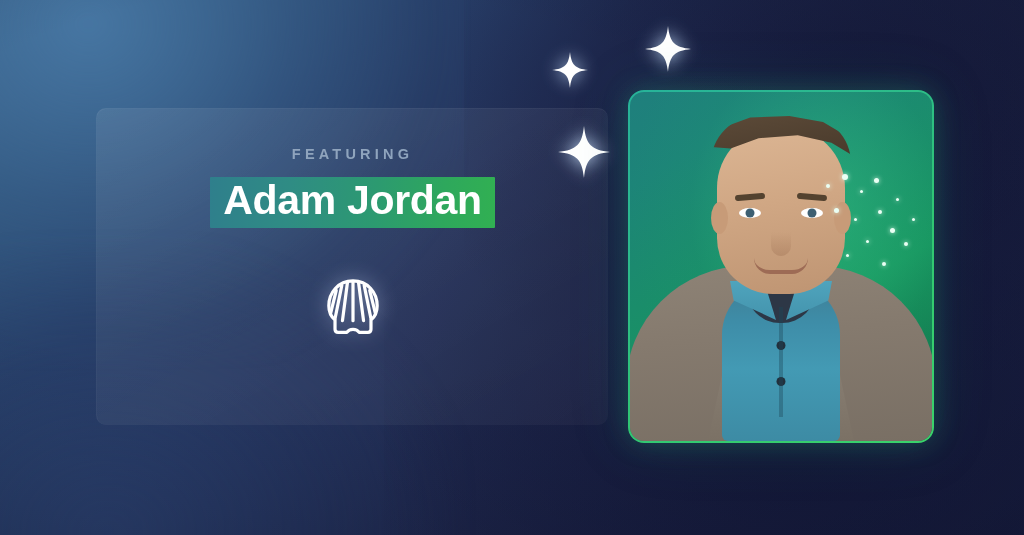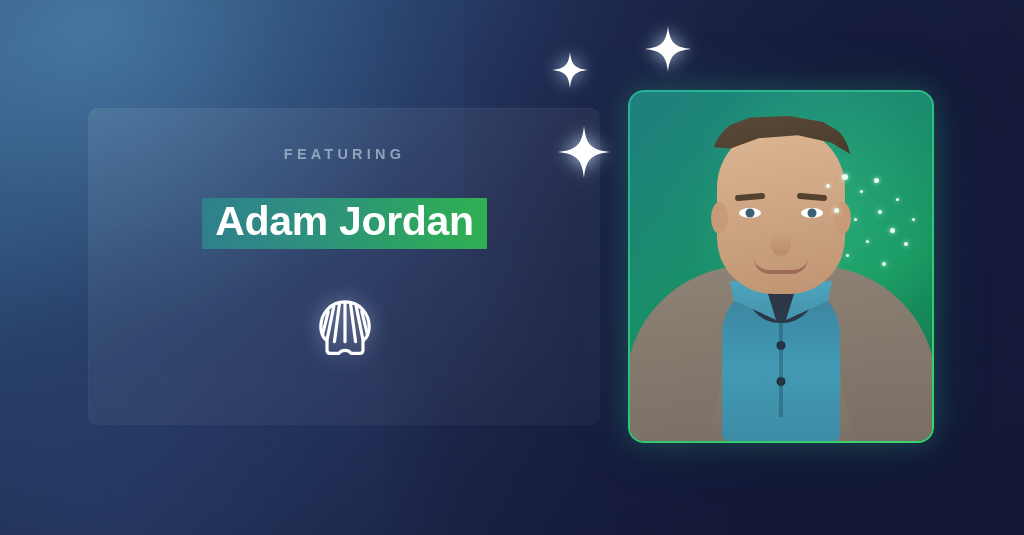--- a/index.html
+++ b/index.html
@@ -43,40 +43,40 @@
     background:radial-gradient(ellipse at 55% 55%, rgba(20,24,56,0.85) 0%, rgba(22,27,60,0.5) 48%, rgba(24,30,66,0) 78%);
   }
   .bg-vignette {
     position:absolute; inset:0;
     background:radial-gradient(ellipse at 30% 35%, rgba(0,0,0,0) 40%, rgba(8,10,30,0.30) 100%);
   }
 
   
   .info-card {
     position:absolute;
-    left:88px; top:108px;
+    left:96px; top:108px;
     width:512px; height:317px;
     border-radius:10px;
     background:linear-gradient(150deg, rgba(255,255,255,0.085) 0%, rgba(255,255,255,0.055) 45%, rgba(255,255,255,0.035) 100%);
     border-top:1px solid rgba(255,255,255,0.055);
     border-left:1px solid rgba(255,255,255,0.045);
     display:flex; flex-direction:column;
     align-items:center;
     padding-top:37px;
   }
 
   .featuring {
     font-size:14.5px;
     font-weight:bold;
     letter-spacing:4.2px;
     color:#8fa4bd;
     text-transform:uppercase;
   }
 
-  .name-wrap { margin-top:36px; position:relative; }
+  .name-wrap { margin-top:15px; position:relative; }
   .name-hl {
     display:inline-block;
     padding:3px 13px 7px 13px;
     background:linear-gradient(95deg,#2f7f8c 0%, #2f8c84 28%, #2c9a70 58%, #2ea85c 82%, #31b052 100%);
     border-radius:1px;
   }
   .name-hl span {
     font-size:41px;
     font-weight:bold;
     color:#ffffff;

